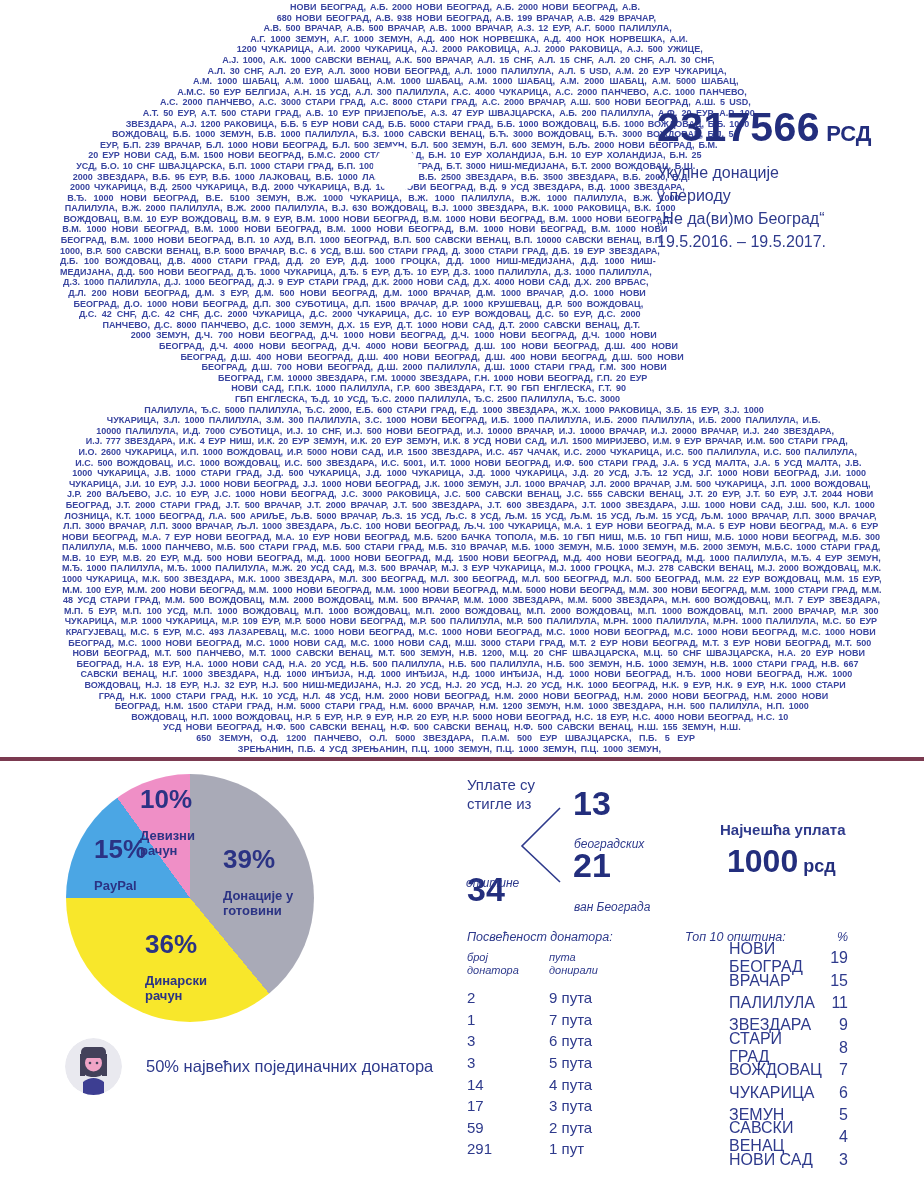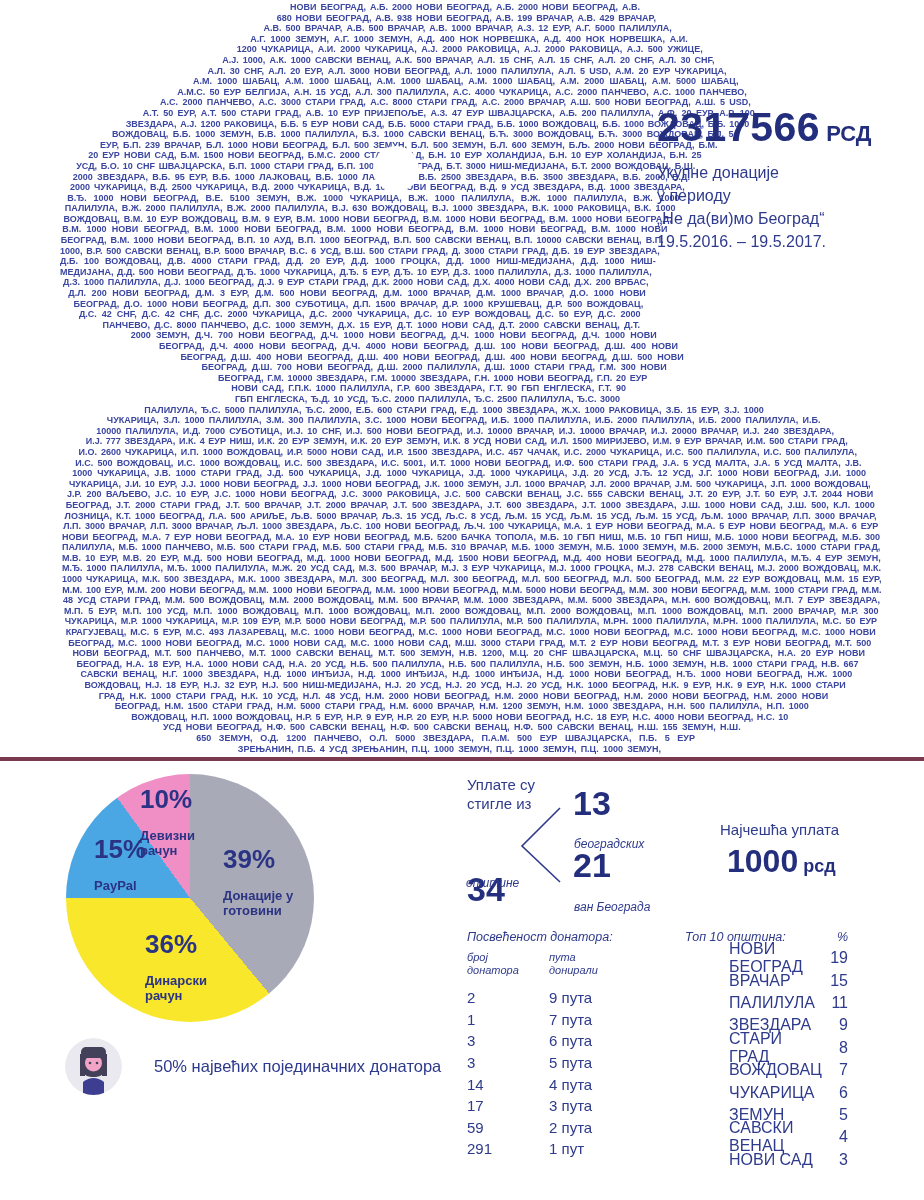--- a/index.html
+++ b/index.html
@@ -43,21 +43,21 @@
   .big-num{font-size:34px;font-weight:bold;color:#232e7d;line-height:34px;}
   .small-lab{font-size:12px;font-style:italic;line-height:13px;margin-top:15px;}
   .n34{position:absolute;left:467px;top:826px;margin-top:46px;}
   .l34{position:absolute;left:466px;top:862px;}
   .n13{position:absolute;left:573px;top:786px;}
   .l13{position:absolute;left:574px;top:823px;}
   .n21{position:absolute;left:573px;top:848px;}
   .l21{position:absolute;left:574px;top:886px;}
   .bracket{position:absolute;left:510px;top:800px;}
 
-  .mc-label{position:absolute;left:720px;top:821px;font-size:15px;}
+  .mc-label{position:absolute;left:720px;top:821px;font-size:15px;font-weight:bold;}
   .mc-line{position:absolute;left:727px;top:843px;white-space:nowrap;color:#232e7d;}
   .mc-amount{font-size:32px;font-weight:bold;}
   .mc-cur{font-size:18px;font-weight:bold;margin-left:5px;}
 
   
   .dc-title{position:absolute;left:467px;top:930px;font-size:12.5px;font-style:italic;}
   .dc-head1{position:absolute;left:467px;top:951px;width:60px;font-size:11px;font-style:italic;line-height:12.5px;}
   .dc-head2{position:absolute;left:549px;top:951px;width:70px;font-size:11px;font-style:italic;line-height:12.5px;}
   .dc-rows{position:absolute;left:467px;top:987px;width:180px;}
   .dc-row{display:flex;height:21.6px;font-size:15px;align-items:center;}
@@ -66,21 +66,21 @@
 
   .top-title{position:absolute;left:685px;top:930px;font-size:12.5px;font-style:italic;}
   .top-pct-head{position:absolute;left:828px;top:930px;width:20px;text-align:right;font-size:12.5px;font-style:italic;}
   .top-rows{position:absolute;left:685px;top:947px;width:163px;}
   .top-row{display:flex;height:22.4px;font-size:16px;align-items:center;}
   .top-name{flex:1;margin-left:44px;}
   .top-val{width:26px;text-align:right;}
 
   
   .fact{position:absolute;display:flex;align-items:center;}
-  .fact1{left:65px;top:1038px;gap:8px;}
+  .fact1{left:65px;top:1038px;}
   .fact2{left:65px;top:1105px;}
   .avatar{width:57px;height:57px;border-radius:50%;overflow:hidden;flex:0 0 auto;}
   .fact-text{margin-left:24px;font-size:16.5px;}
 </style>
 </head>
 <body>
 
 <div class="page">
 
   <div class="duck">

